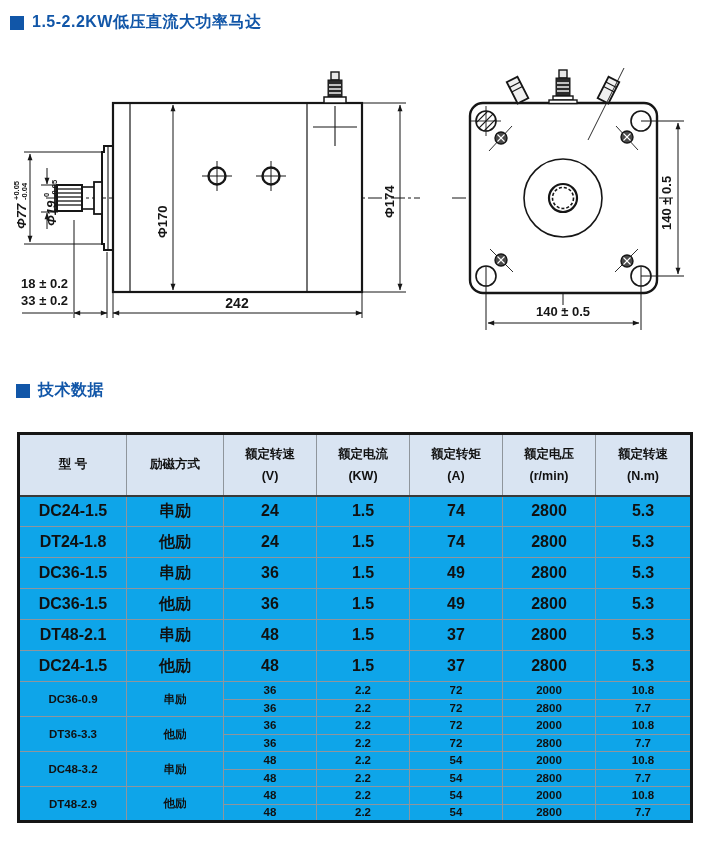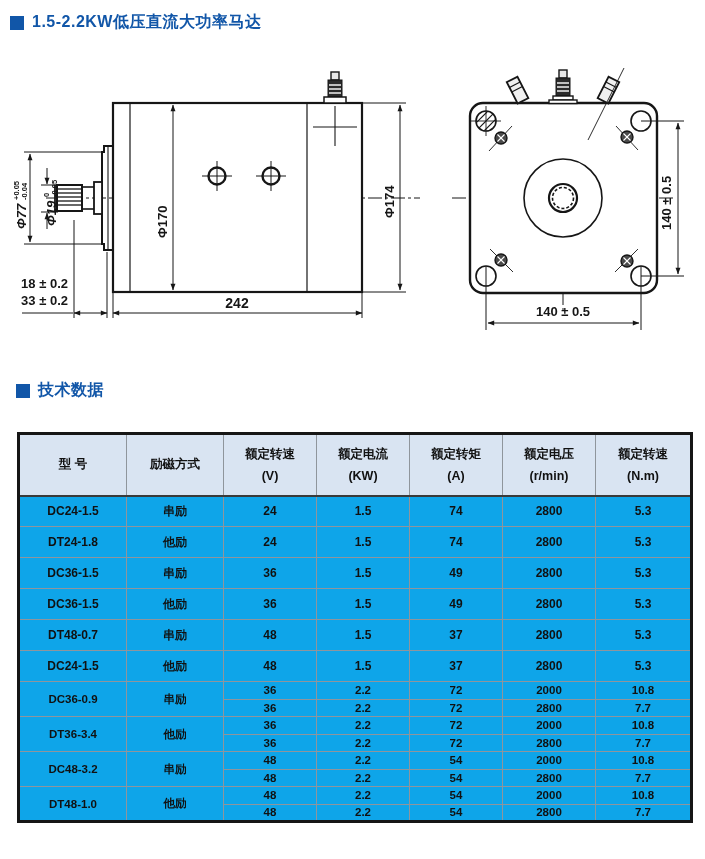--- a/index.html
+++ b/index.html
@@ -20,21 +20,21 @@
 
   .spec-table-wrap { position:absolute; left:17px; top:432px; }
   table.spec-table { border-collapse:collapse; table-layout:fixed; width:673px;
                      border:3px solid #161616; background:#0ea5e9; }
   table.spec-table th, table.spec-table td {
     border:1px solid #8f959c; text-align:center; vertical-align:middle;
     color:#111; font-weight:bold; overflow:hidden;
   }
   table.spec-table th { background:#d9e4f2; height:62px; font-size:12.5px; border-bottom:2px solid #3a3a3a; }
   table.spec-table th .h2 { margin-top:6px; }
-  tr.simple td { height:31px; font-size:12px;margin-left:36px; }
+  tr.simple td { height:31px; font-size:16px;margin-left:36px; }
   tr.sub td { height:17.5px; font-size:11.5px; }
   td.model-cell, td.excitation-cell { font-size:12px; }
 </style>
 </head>
 <body>
 
 <div class="page">
 
   <div class="section-heading" id="heading-product">
     <span class="bullet"></span>
@@ -313,21 +313,21 @@
           <tr class="simple">
             <td class="model-cell" rowspan="1">DC36-1.5</td>
             <td class="excitation-cell" rowspan="1">他励</td>
             <td>36</td>
             <td>1.5</td>
             <td>49</td>
             <td>2800</td>
             <td>5.3</td>
           </tr>
           <tr class="simple">
-            <td class="model-cell" rowspan="1">DT48-0.7</td>
+            <td class="model-cell" rowspan="1">DT48-2.1</td>
             <td class="excitation-cell" rowspan="1">串励</td>
             <td>48</td>
             <td>1.5</td>
             <td>37</td>
             <td>2800</td>
             <td>5.3</td>
           </tr>
           <tr class="simple">
             <td class="model-cell" rowspan="1">DC24-1.5</td>
             <td class="excitation-cell" rowspan="1">他励</td>
@@ -347,21 +347,21 @@
             <td>10.8</td>
           </tr>
           <tr class="sub">
             <td>36</td>
             <td>2.2</td>
             <td>72</td>
             <td>2800</td>
             <td>7.7</td>
           </tr>
           <tr class="sub">
-            <td class="model-cell" rowspan="2">DT36-3.4</td>
+            <td class="model-cell" rowspan="2">DT36-3.3</td>
             <td class="excitation-cell" rowspan="2">他励</td>
             <td>36</td>
             <td>2.2</td>
             <td>72</td>
             <td>2000</td>
             <td>10.8</td>
           </tr>
           <tr class="sub">
             <td>36</td>
             <td>2.2</td>
@@ -379,21 +379,21 @@
             <td>10.8</td>
           </tr>
           <tr class="sub">
             <td>48</td>
             <td>2.2</td>
             <td>54</td>
             <td>2800</td>
             <td>7.7</td>
           </tr>
           <tr class="sub">
-            <td class="model-cell" rowspan="2">DT48-1.0</td>
+            <td class="model-cell" rowspan="2">DT48-2.9</td>
             <td class="excitation-cell" rowspan="2">他励</td>
             <td>48</td>
             <td>2.2</td>
             <td>54</td>
             <td>2000</td>
             <td>10.8</td>
           </tr>
           <tr class="sub">
             <td>48</td>
             <td>2.2</td>

